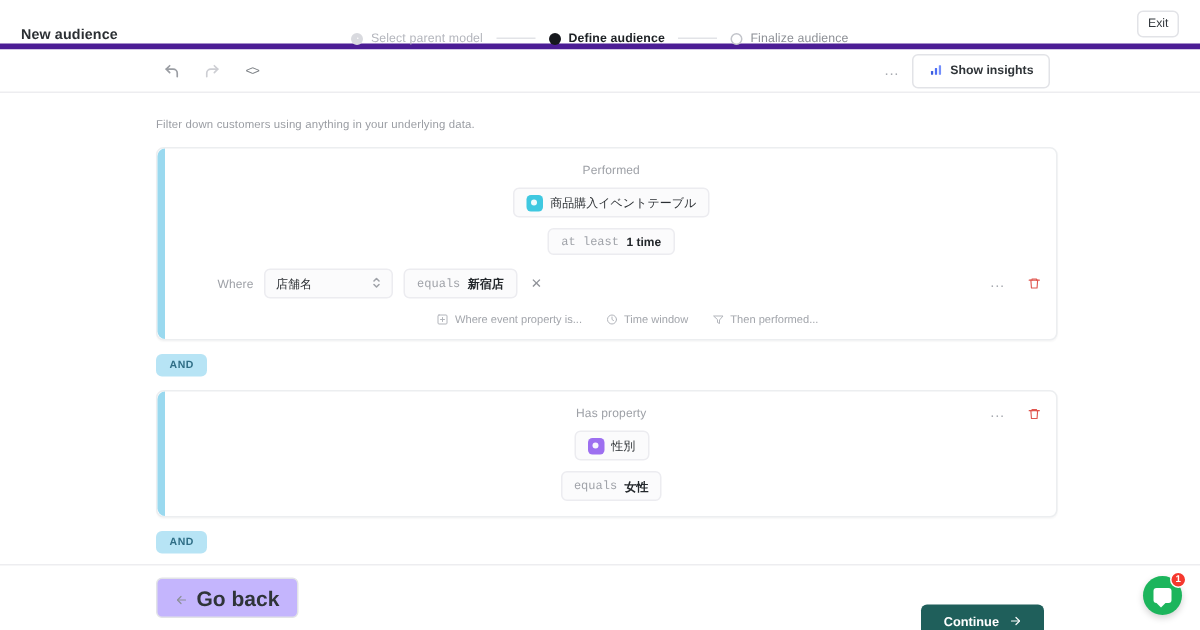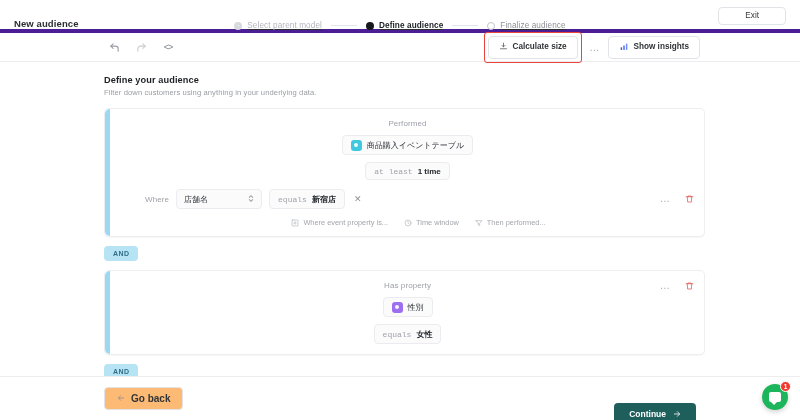--- a/index.html
+++ b/index.html
@@ -17,39 +17,38 @@
     height: 33px; border-bottom: 4px solid #4c1d95;
     display: flex; align-items: flex-end; padding: 0 14px;
     position: relative;
   }
   .app-title { font-size: 9.5px; font-weight: 600; color: #2b2f33; letter-spacing: .1px; }
 
   .stepper {
     position: absolute; left: 0; right: 0; top: 0; height: 51px;
     display: flex; align-items: center; justify-content: center; gap: 0px;
     pointer-events: none;
-    text-decoration: underline;
   }
   .step { display: flex; align-items: center; gap: 5px; pointer-events: auto; }
   .step-label { font-size: 8.2px; letter-spacing: .1px; }
   .step.done .step-label { color: #b4b6bd; }
   .step.active .step-label { color: #1c2024; font-weight: 600; }
   .step.todo .step-label { color: #8d9096; }
   .dot { width: 8px; height: 8px; border-radius: 50%; flex: 0 0 auto; }
   .dot.done { background: #d9dadf; border: 2px solid #d9dadf; position: relative; }
   .dot.done::after { content: ""; position: absolute; inset: 1.5px; border-radius: 50%; background: #fff; }
   .dot.active { background: #16181d; }
   .dot.todo { background: #fff; border: 1px solid #c2c4ca; }
   .step-sep { width: 26px; height: 1px; background: #e2e3e7; margin: 0 9px; }
 
   .exit-btn {
     position: absolute; right: 14px; top: 7px;
     font-size: 8.2px; color: #33383d; background: #fff;
     border: 1px solid #e2e3e7; border-radius: 4px;
-    padding: 4px 26px; cursor: pointer; line-height: 1;
+    padding: 4px 6px; cursor: pointer; line-height: 1;
   }
 
   
   .toolbar {
     height: 29px; border-bottom: 1px solid #ededf0;
     display: flex; align-items: center; padding: 0 14px;
     position: relative; background: #fff;
   }
   .hist { display: flex; align-items: center; gap: 13px; margin-left: 93px; }
   .icon-btn {
@@ -144,22 +143,22 @@
 
   
   .footer {
     position: absolute; left: 0; right: 0; bottom: 0; height: 44px;
     border-top: 1px solid #ededf0; background: #fff;
     display: flex; align-items: center; justify-content: space-between;
     padding: 0 104px 0 104px;
   }
   .goback {
     display: flex; align-items: center; gap: 6px;
-    font-size: 10px; font-weight: 600; color: #2f3438;
-    background: #fdba74; border: 1px solid #e2e3e7; border-radius: 4px;
+    font-size: 14px; font-weight: 600; color: #2f3438;
+    background: #c4b5fd; border: 1px solid #e2e3e7; border-radius: 4px;
     padding: 5.5px 12px; cursor: pointer; line-height: 1;
   }
   .continue {
     display: flex; align-items: center; gap: 7px;
     font-size: 8.5px; font-weight: 600; color: #ffffff;
     background: #1f5f5b; border: none; border-radius: 4px;
     padding: 7px 15px; cursor: pointer; line-height: 1; margin-top: 32px;
   }
 
   
@@ -223,52 +222,39 @@
       <span class="icon-btn dim">
         <svg width="11" height="11" viewBox="0 0 24 24" fill="none" stroke="currentColor" stroke-width="2.4" stroke-linecap="round" stroke-linejoin="round">
           <polyline points="15 14 20 9 15 4"></polyline>
             <path d="M4 20v-5a6 6 0 0 1 6-6h10"></path>
         </svg>
       </span>
       <span class="icon-btn code">&lt;&gt;</span>
     </div>
 
     <div class="toolbar-right">
-      <div class="calc-wrap">
-        <button class="tb-btn">
-          <span>
-            <svg width="9" height="9" viewBox="0 0 24 24" fill="none" stroke="#5f646a" stroke-width="2.2" stroke-linecap="round" stroke-linejoin="round">
-              <path d="M12 3v10"></path>
-                <polyline points="8 9 12 13 16 9"></polyline>
-                <path d="M4 18h16"></path>
-            </svg>
-          </span>
-          <span>Calculate size</span>
-        </button>
-      </div>
 
       <span class="dots-btn">...</span>
 
       <button class="tb-btn">
         <span>
           <svg width="10" height="9" viewBox="0 0 24 24">
             <rect x="3" y="14" width="4" height="7" fill="#3b5bdb" rx="1"></rect>
             <rect x="10" y="9" width="4" height="12" fill="#4c6ef5" rx="1"></rect>
             <rect x="17" y="4" width="4" height="17" fill="#748ffc" rx="1"></rect>
           </svg>
         </span>
         <span>Show insights</span>
       </button>
     </div>
   </div>
 
   <div class="content">
 
     <div class="sec-head">
-      <div class="sec-title">Define your audience</div>
       <div class="sec-sub">Filter down customers using anything in your underlying data.</div>
     </div>
 
     <div class="filters">
 
       
       <div class="card">
         <div class="rail"></div>
 
         <div class="row">

